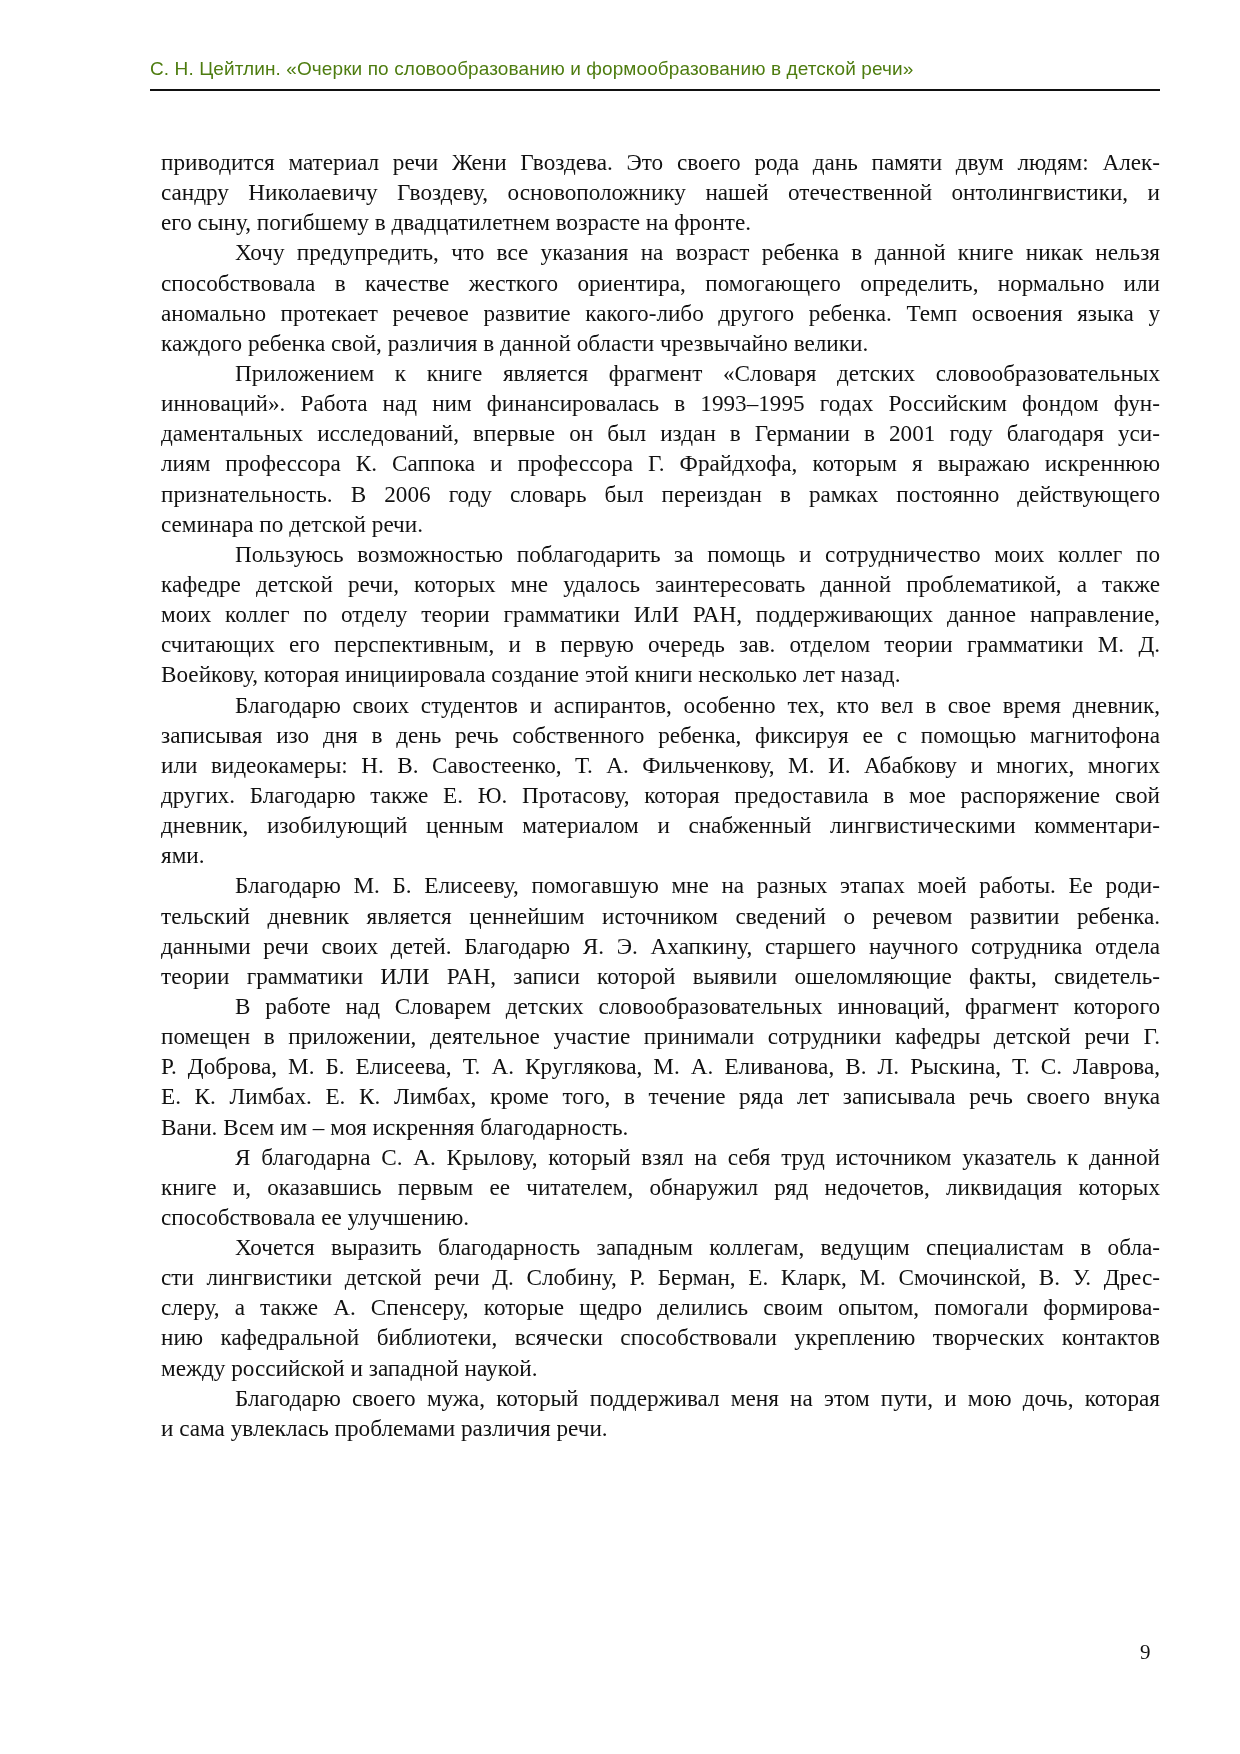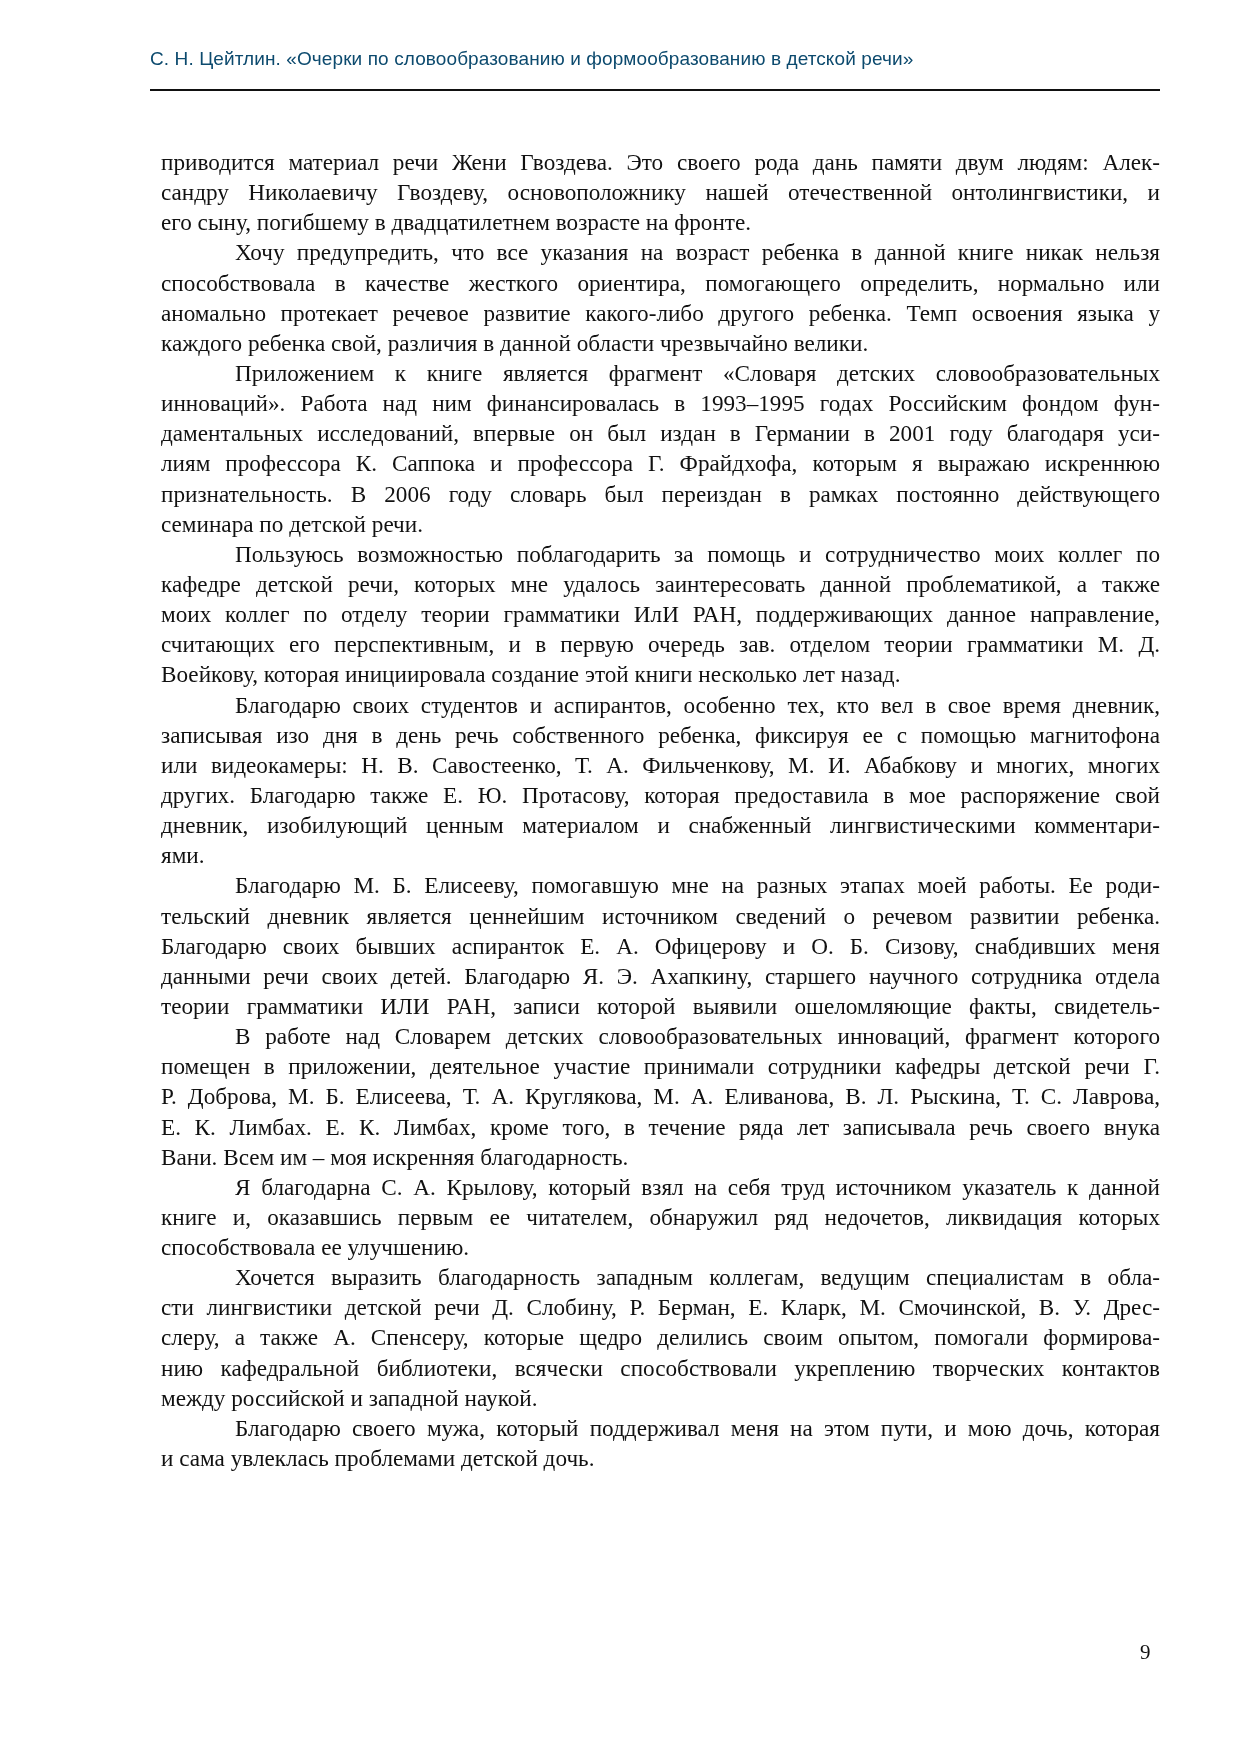--- a/index.html
+++ b/index.html
@@ -9,26 +9,26 @@
     }
     body {
       width: 1240px;
       height: 1754px;
       position: relative;
       overflow: hidden;
     }
     .page-header {
       position: absolute;
       left: 150px;
-      top: 48px;
+      top: 58px;
       width: 1010px;
       height: 30px;
       font-family: "Liberation Sans", sans-serif;
       font-size: 19px;
-      color: #0c4a6e;
+      color: #4d7c0f;
       letter-spacing: 0.1px;
       white-space: nowrap;
     }
     .header-rule {
       position: absolute;
       left: 150px;
       top: 89px;
       width: 1010px;
       height: 0;
       border-top: 2px solid #111111;
@@ -110,21 +110,20 @@
     <span class="line">записывая изо дня в день речь собственного ребенка, фиксируя ее с помощью магнитофона</span>
     <span class="line">или видеокамеры: Н. В. Савостеенко, Т. А. Фильченкову, М. И. Абабкову и многих, многих</span>
     <span class="line">других. Благодарю также Е. Ю. Протасову, которая предоставила в мое распоряжение свой</span>
     <span class="line">дневник, изобилующий ценным материалом и снабженный лингвистическими комментари-</span>
     <span class="line last">ями.</span>
   </div>
 
   <div>
     <span class="line indent">Благодарю М. Б. Елисееву, помогавшую мне на разных этапах моей работы. Ее роди-</span>
     <span class="line">тельский дневник является ценнейшим источником сведений о речевом развитии ребенка.</span>
-    <span class="line">Благодарю своих бывших аспиранток Е. А. Офицерову и О. Б. Сизову, снабдивших меня</span>
     <span class="line">данными речи своих детей. Благодарю Я. Э. Ахапкину, старшего научного сотрудника отдела</span>
     <span class="line">теории грамматики ИЛИ РАН, записи которой выявили ошеломляющие факты, свидетель-</span>
   </div>
 
   <div>
     <span class="line indent">В работе над Словарем детских словообразовательных инноваций, фрагмент которого</span>
     <span class="line">помещен в приложении, деятельное участие принимали сотрудники кафедры детской речи Г.</span>
     <span class="line">Р. Доброва, М. Б. Елисеева, Т. А. Круглякова, М. А. Еливанова, В. Л. Рыскина, Т. С. Лаврова,</span>
     <span class="line">Е. К. Лимбах. Е. К. Лимбах, кроме того, в течение ряда лет записывала речь своего внука</span>
     <span class="line last">Вани. Всем им – моя искренняя благодарность.</span>
@@ -139,17 +138,17 @@
   <div>
     <span class="line indent">Хочется выразить благодарность западным коллегам, ведущим специалистам в обла-</span>
     <span class="line">сти лингвистики детской речи Д. Слобину, Р. Берман, Е. Кларк, М. Смочинской, В. У. Дрес-</span>
     <span class="line">слеру, а также А. Спенсеру, которые щедро делились своим опытом, помогали формирова-</span>
     <span class="line">нию кафедральной библиотеки, всячески способствовали укреплению творческих контактов</span>
     <span class="line last">между российской и западной наукой.</span>
   </div>
 
   <div>
     <span class="line indent">Благодарю своего мужа, который поддерживал меня на этом пути, и мою дочь, которая</span>
-    <span class="line last">и сама увлеклась проблемами детской дочь.</span>
+    <span class="line last">и сама увлеклась проблемами различия речи.</span>
   </div>
 </div>
 
 <div class="page-number">9</div>
 
 </body></html>

